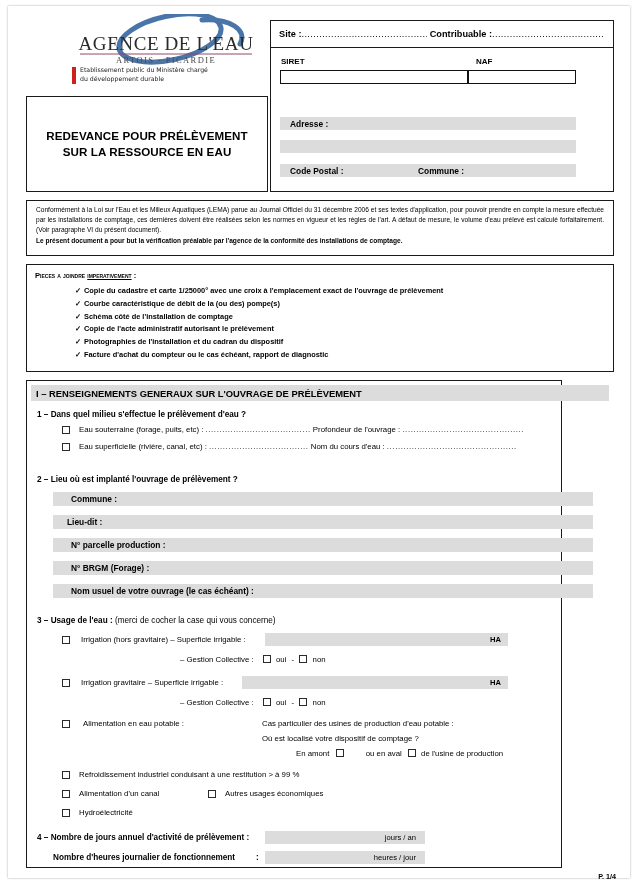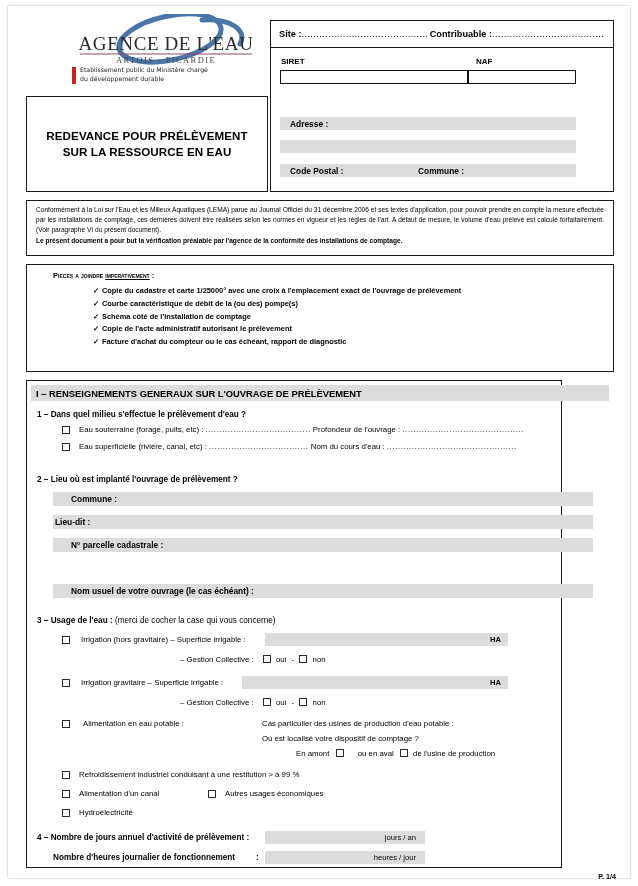--- a/index.html
+++ b/index.html
@@ -66,21 +66,21 @@
   .note {
     position: absolute; left: 18px; top: 194px; width: 588px; height: 56px;
     border: 1.4px solid #1a1a1a; background: #fff; padding: 4px 9px 2px 9px;
   }
   .note p { margin: 0; font-size: 6.6px; line-height: 9.9px; color: #000; text-align: justify; }
   .note p.b { font-weight: bold; margin-top: 1px; }
 
   
   .pieces {
     position: absolute; left: 18px; top: 258px; width: 588px; height: 108px;
-    border: 1.4px solid #1a1a1a; background: #fff; padding: 6px 26px;
+    border: 1.4px solid #1a1a1a; background: #fff; padding: 6px 8px;
   }
   .pieces .ttl { font-size: 7.6px; font-weight: bold; color: #000; font-variant: small-caps; }
   .pieces .ttl u { text-decoration: underline; }
   .pieces ul { list-style: none; margin: 5px 0 0 0; padding: 0 0 0 40px; }
   .pieces li { font-size: 7.4px; font-weight: bold; line-height: 12.8px; color: #000; }
   .pieces li .ck { display: inline-block; width: 9px; }
 
   
   .mainbox {
     position: absolute; left: 18px; top: 374px; width: 536px; height: 488px;
@@ -174,20 +174,21 @@
 
   <div class="pieces">
     <div class="ttl">
       <span>Pieces a joindre </span><u>imperativement</u><span> :</span>
     </div>
     <ul>
       <li><span class="ck">✓</span><span>Copie du cadastre et carte 1/25000° avec une croix à l'emplacement exact de l'ouvrage de prélèvement</span></li>
       <li><span class="ck">✓</span><span>Courbe caractéristique de débit de la (ou des) pompe(s)</span></li>
       <li><span class="ck">✓</span><span>Schéma côté de l'installation de comptage</span></li>
       <li><span class="ck">✓</span><span>Copie de l'acte administratif autorisant le prélèvement</span></li>
+      <li><span class="ck">✓</span><span>Photographies de l'installation et du cadran du dispositif</span></li>
       <li><span class="ck">✓</span><span>Facture d'achat du compteur ou le cas échéant, rapport de diagnostic</span></li>
     </ul>
   </div>
 
   <div class="mainbox">
 
     <div class="secbar">I – RENSEIGNEMENTS GENERAUX SUR L'OUVRAGE DE PRÉLÈVEMENT</div>
 
     <div class="qtitle" style="left:10px; top:29px;">1 – Dans quel milieu s'effectue le prélèvement d'eau ?</div>
     <div class="cbabs" style="left:35px; top:45px;"></div>
@@ -203,26 +204,30 @@
       <span class="dotfill">....................................</span>
       <span>Nom du cours d'eau :</span>
       <span class="dotfill">...............................................</span>
     </div>
 
     <div class="qtitle" style="left:10px; top:94px;">2 – Lieu où est implanté l'ouvrage de prélèvement ?</div>
     <div class="gfield" style="left:26px; top:111px; width:540px; height:14px; padding-left:18px;">
       <span>Commune :</span>
       <span style="font-weight:normal;margin-left:4px"></span>
     </div>
-    <div class="gfield" style="left:26px; top:134px; width:540px; height:14px; padding-left:2px;">
+    <div class="gfield" style="left:26px; top:134px; width:540px; height:14px; padding-left:14px;">
       <span>Lieu-dit :</span>
       <span style="font-weight:normal;margin-left:4px"></span>
     </div>
     <div class="gfield" style="left:26px; top:157px; width:540px; height:14px; padding-left:18px;">
-      <span>N° parcelle cadastrale :</span>
+      <span>N° parcelle production :</span>
+      <span style="font-weight:normal;margin-left:4px"></span>
+    </div>
+    <div class="gfield" style="left:26px; top:180px; width:540px; height:14px; padding-left:18px;">
+      <span>N° BRGM (Forage) :</span>
       <span style="font-weight:normal;margin-left:4px"></span>
     </div>
     <div class="gfield" style="left:26px; top:203px; width:540px; height:14px; padding-left:18px;">
       <span>Nom usuel de votre ouvrage (le cas échéant) :</span>
       <span style="font-weight:normal;margin-left:4px"></span>
     </div>
 
     <div class="qtitle" style="left:10px; top:235px;">
       <span>3 – Usage de l'eau :</span><span class="reg"> (merci de cocher la case qui vous concerne)</span>
     </div>
@@ -255,21 +260,21 @@
       <span style="margin-left:3px">non</span>
     </div>
 
     <div class="cbabs" style="left:35px; top:339px;"></div>
     <div class="line" style="left:56px; top:338px;">Alimentation en eau potable :</div>
     <div class="line" style="left:235px; top:338px;">Cas particulier des usines de production d'eau potable :</div>
     <div class="line" style="left:235px; top:353px;">Où est localisé votre dispositif de comptage ?</div>
     <div class="line" style="left:269px; top:368px;">
       <span>En amont</span>
       <span class="cb" style="margin-left:4px"></span>
-      <span style="margin-left:12px">ou en aval</span>
+      <span style="margin-left:20px">ou en aval</span>
       <span class="cb" style="margin-left:4px"></span>
       <span style="margin-left:3px">de l'usine de production</span>
     </div>
 
     <div class="cbabs" style="left:35px; top:390px;"></div>
     <div class="line" style="left:52px; top:389px;">Refroidissement industriel conduisant à une restitution &gt; à 99 %</div>
 
     <div class="cbabs" style="left:35px; top:409px;"></div>
     <div class="line" style="left:52px; top:408px;">Alimentation d'un canal</div>
     <div class="cbabs" style="left:181px; top:409px;"></div>

